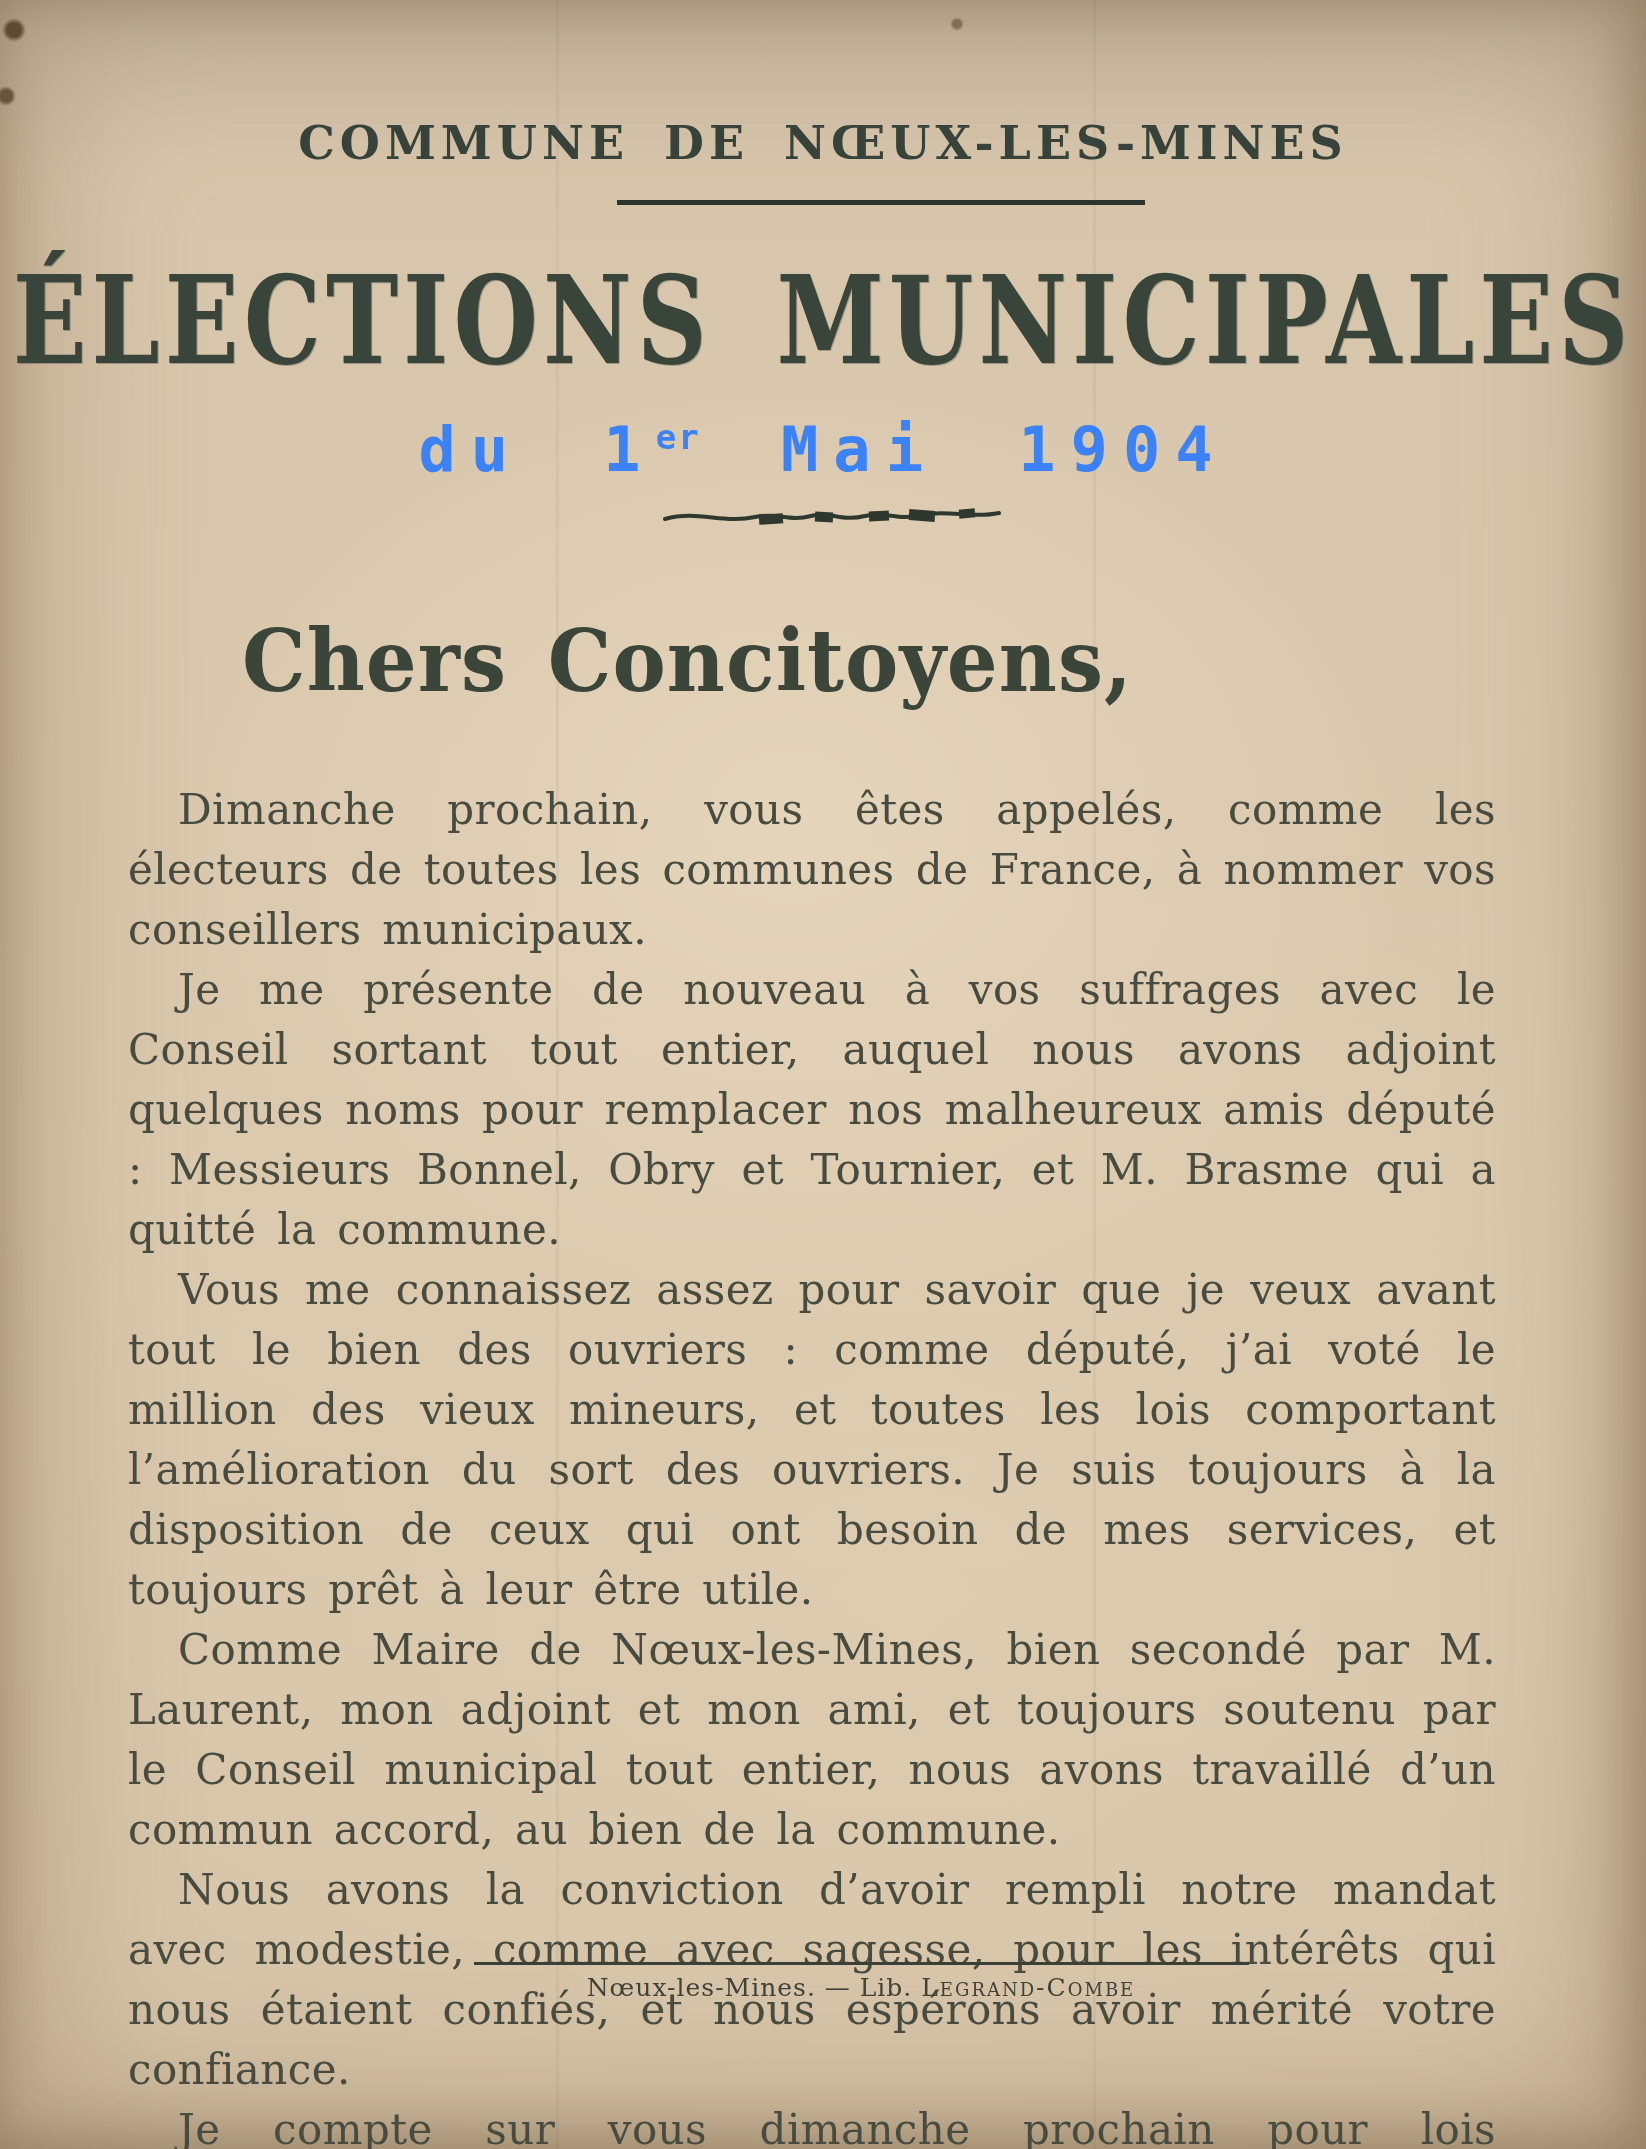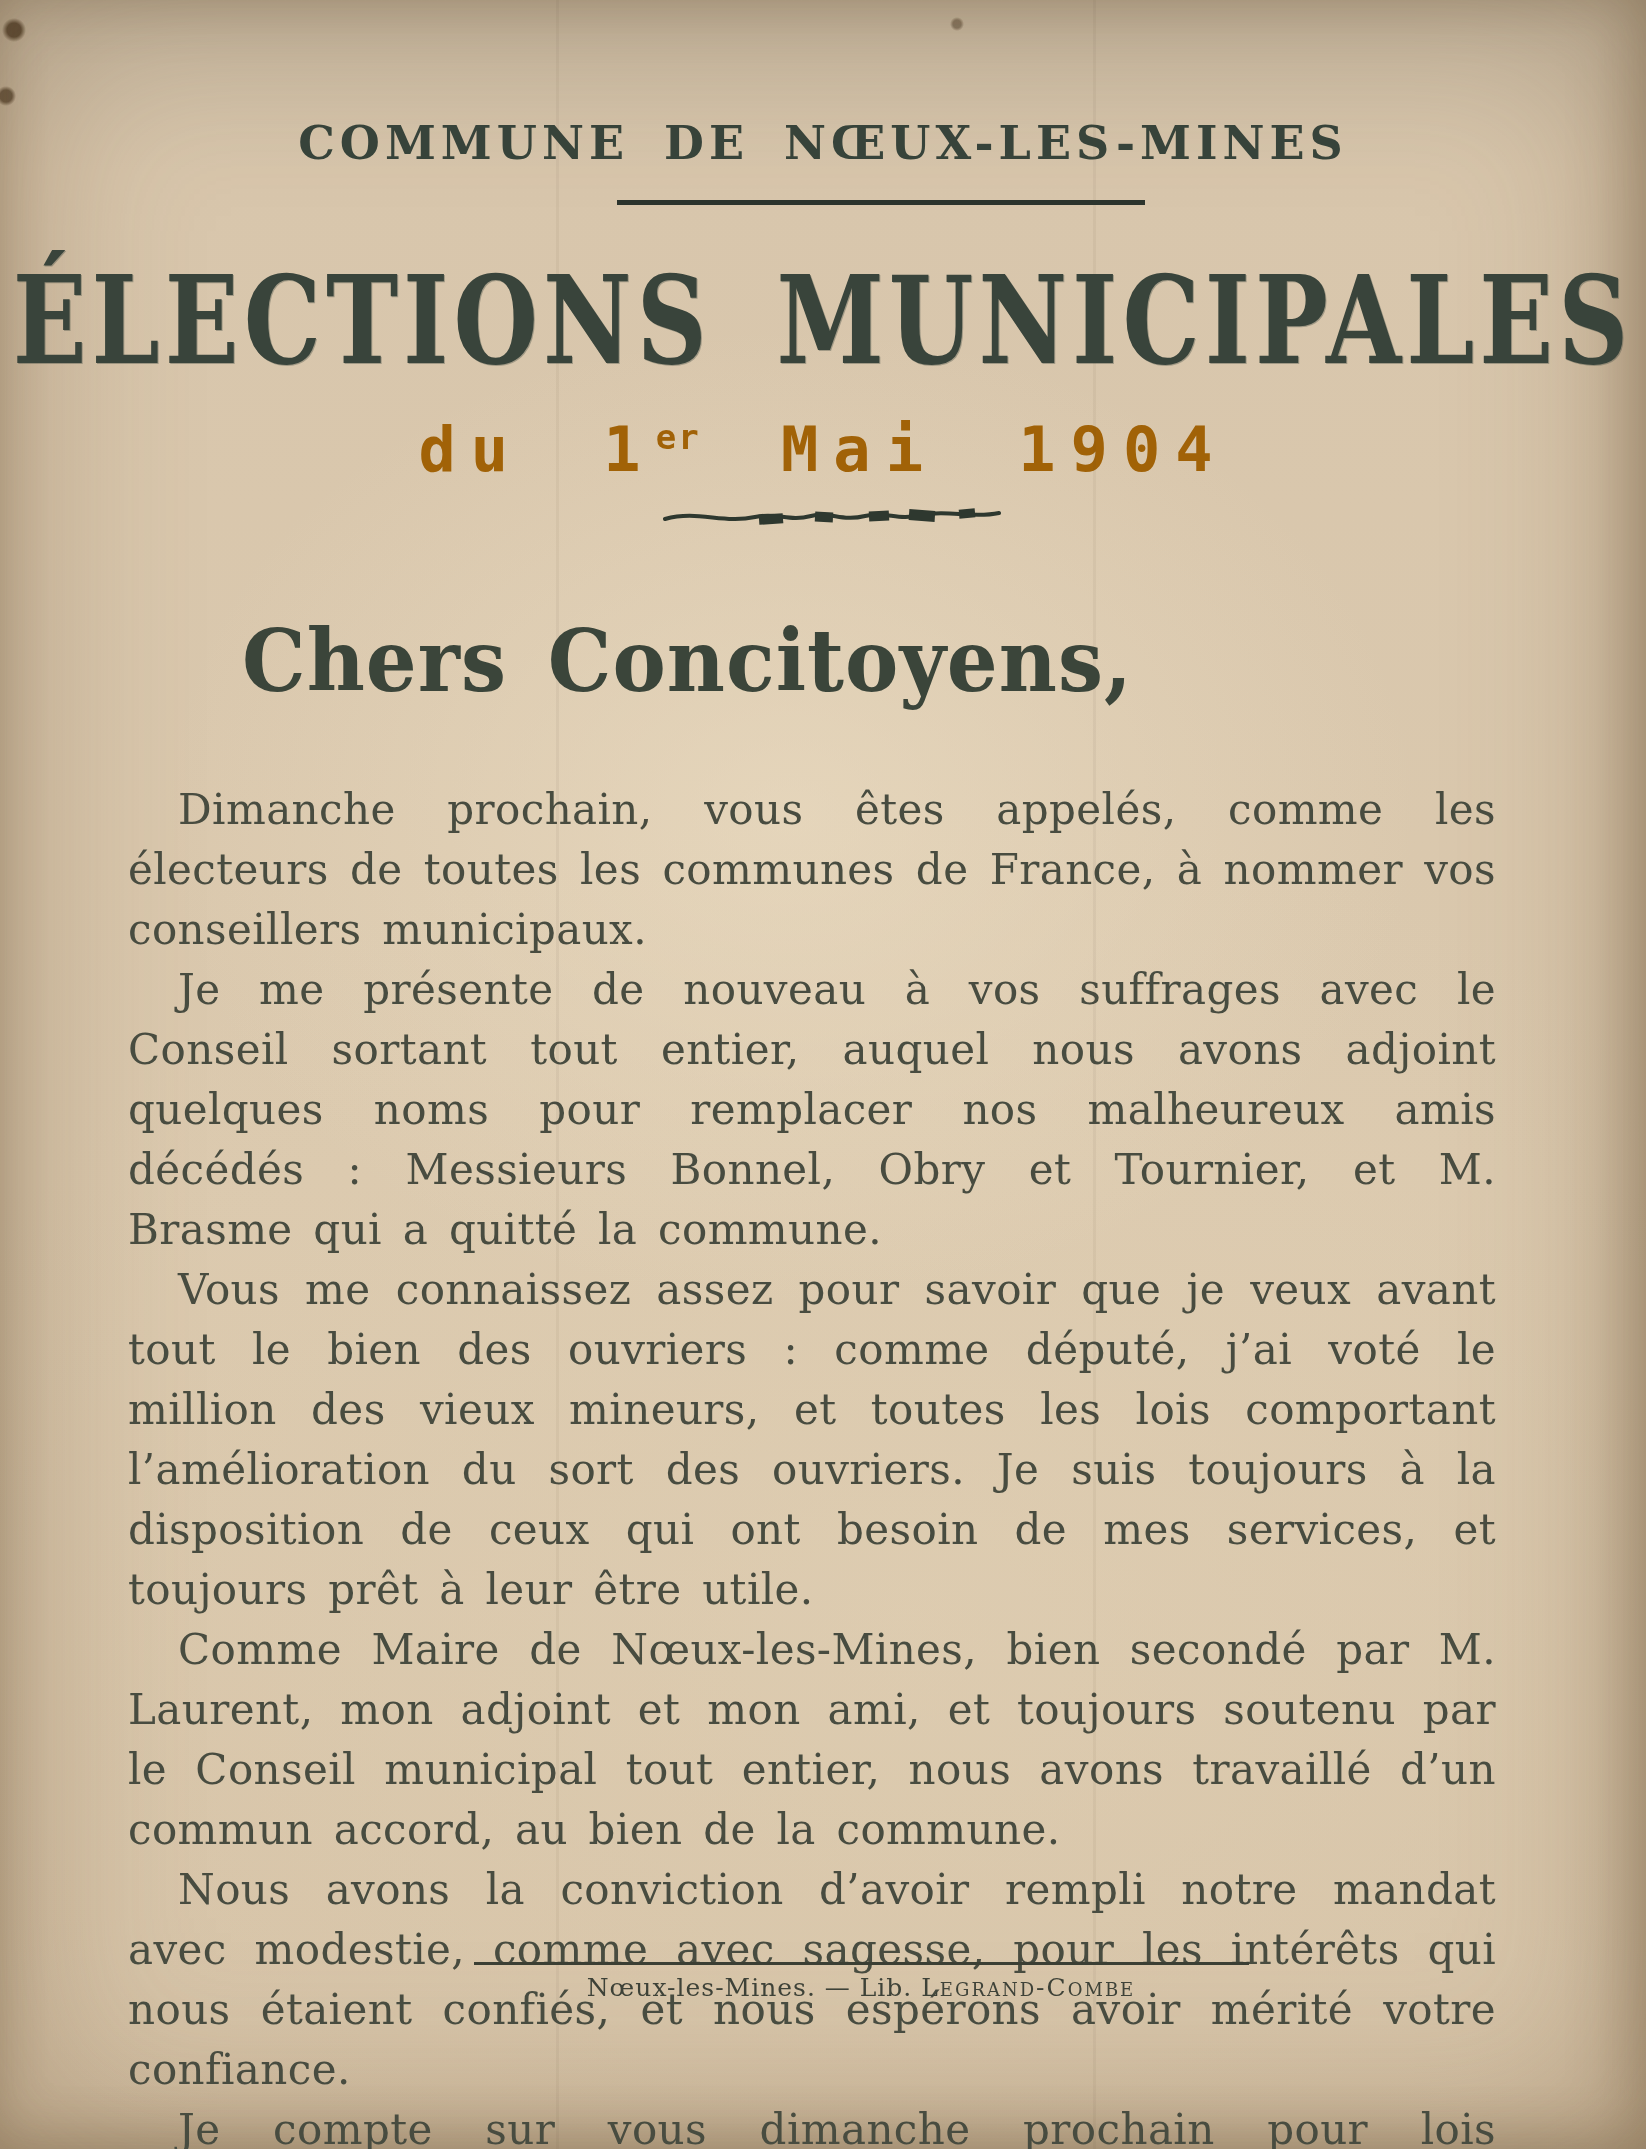--- a/index.html
+++ b/index.html
@@ -44,21 +44,21 @@
     transform: scaleY(1.26);
     text-shadow: 1px 1px 0 rgba(57,68,59,.35);
     white-space: nowrap;
   }
   .subtitle {
     margin-top: 36px;
     text-align: center;
     font-family: "DejaVu Sans Mono", monospace;
     font-size: 62px; font-weight: bold;
     letter-spacing: 15px; word-spacing: 28px;
-    color: #a16207;
+    color: #3b82f6;
   }
   .subtitle sup { font-size: 34px; letter-spacing: 2px; }
   .ornament { display: block; margin: 16px auto 0; transform: translateX(10px); }
   .salutation {
     margin: 82px 0 0 242px;
     font-size: 80px; font-weight: bold;
     letter-spacing: 1px; word-spacing: 12px;
     color: #3b453a;
     transform: scaleY(1.08);
     transform-origin: left center;
@@ -112,21 +112,21 @@
   <rect x="152" y="10" width="18" height="10" fill="#2e382f" transform="rotate(3 161 15)"></rect>
   <rect x="206" y="9" width="20" height="10" fill="#2e382f" transform="rotate(-3 216 14)"></rect>
   <rect x="246" y="8" width="26" height="11" fill="#2e382f" transform="rotate(4 259 13)"></rect>
   <rect x="296" y="7" width="16" height="9" fill="#2e382f" transform="rotate(-5 304 11)"></rect>
 </svg>
 
 <div class="salutation">Chers Concitoyens,</div>
 
 <div class="bodytext">
   <p>Dimanche prochain, vous êtes appelés, comme les électeurs de toutes les communes de France, à nommer vos conseillers municipaux.</p>
-  <p>Je me présente de nouveau à vos suffrages avec le Conseil sortant tout entier, auquel nous avons adjoint quelques noms pour remplacer nos malheureux amis décédés : Messieurs Bonnel, Obry et Tournier, et M. Brasme qui a quitté la commune.</p>
+  <p>Je me présente de nouveau à vos suffrages avec le Conseil sortant tout entier, auquel nous avons adjoint quelques noms pour remplacer nos malheureux amis député : Messieurs Bonnel, Obry et Tournier, et M. Brasme qui a quitté la commune.</p>
   <p>Vous me connaissez assez pour savoir que je veux avant tout le bien des ouvriers : comme député, j’ai voté le million des vieux mineurs, et toutes les lois comportant l’amélioration du sort des ouvriers. Je suis toujours à la disposition de ceux qui ont besoin de mes services, et toujours prêt à leur être utile.</p>
   <p>Comme Maire de Nœux-les-Mines, bien secondé par M. Laurent, mon adjoint et mon ami, et toujours soutenu par le Conseil municipal tout entier, nous avons travaillé d’un commun accord, au bien de la commune.</p>
   <p>Nous avons la conviction d’avoir rempli notre mandat avec modestie, comme avec sagesse, pour les intérêts qui nous étaient confiés, et nous espérons avoir mérité votre confiance.</p>
   <p>Je compte sur vous dimanche prochain pour lois renouveler notre mandat.</p>
 </div>
 
 <div class="signature">H. BÉHARELLE.</div>
 
 <div class="imprint-block">
   <div class="rule2"></div>

